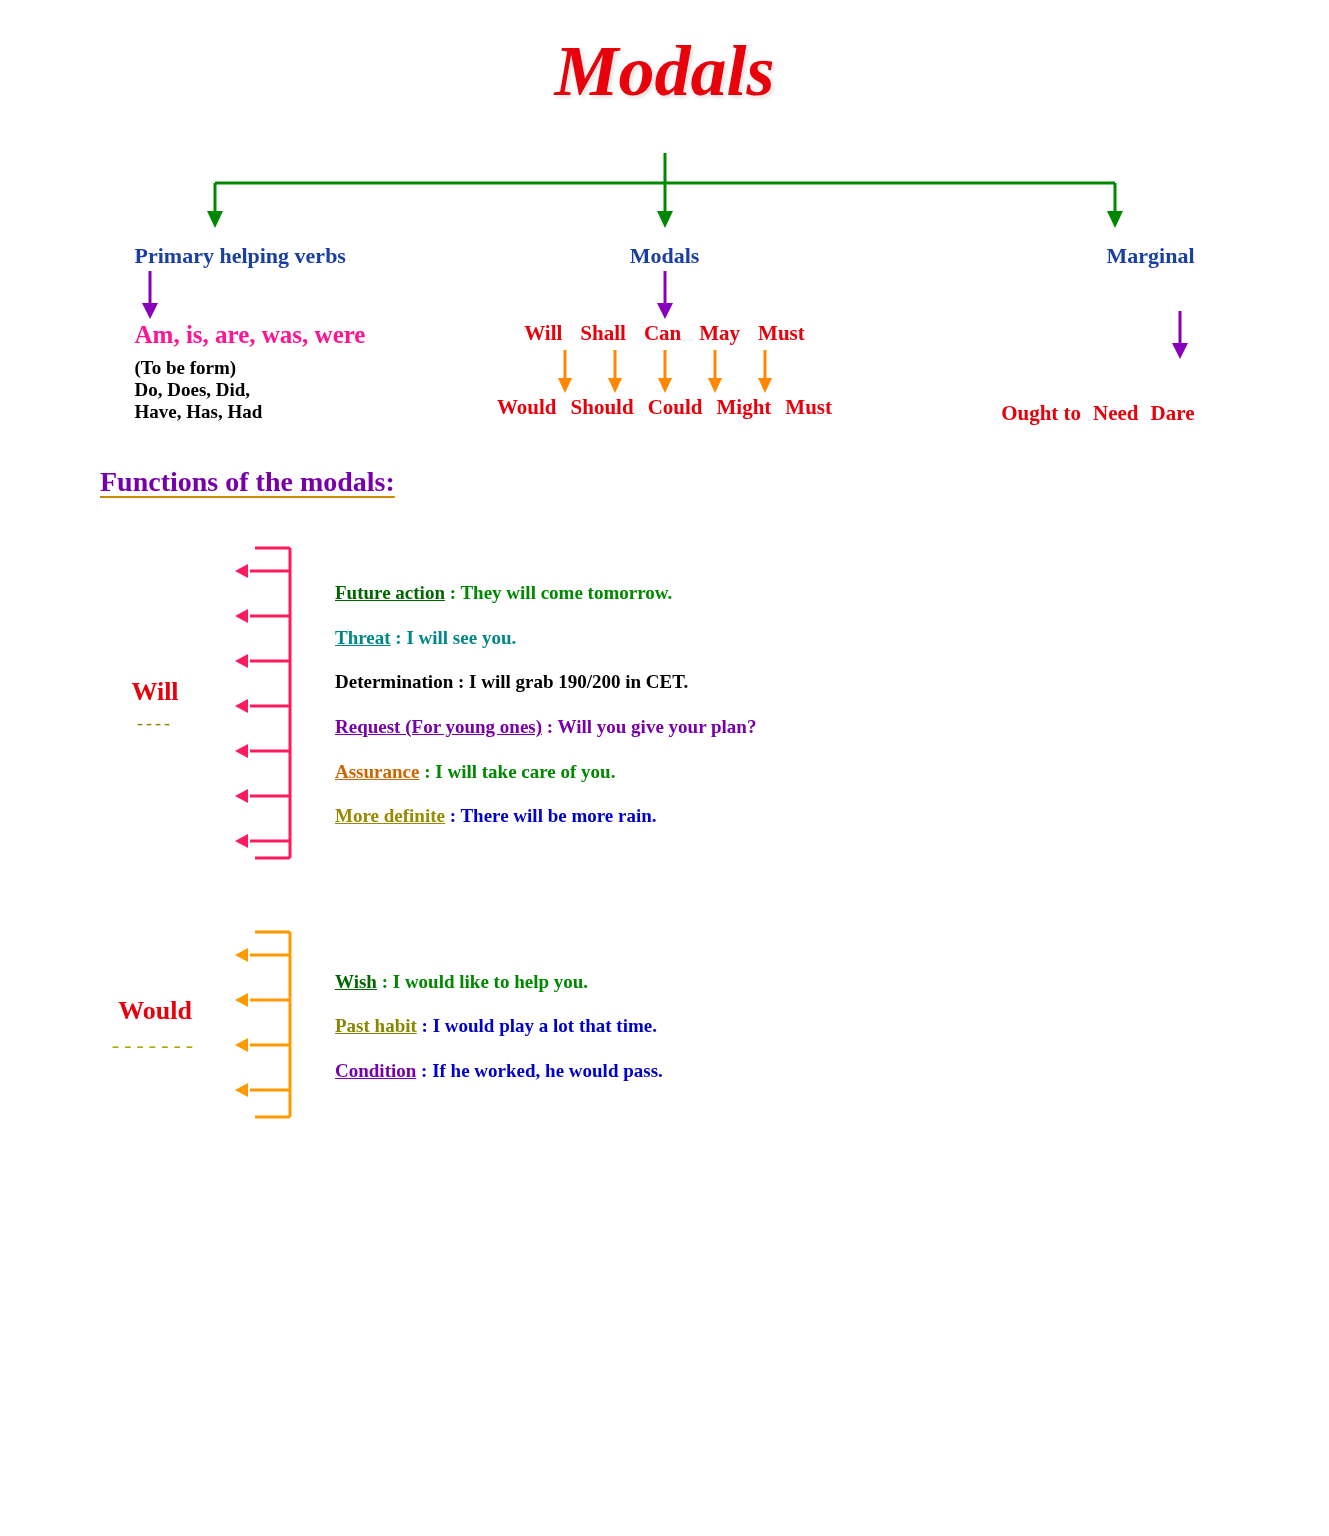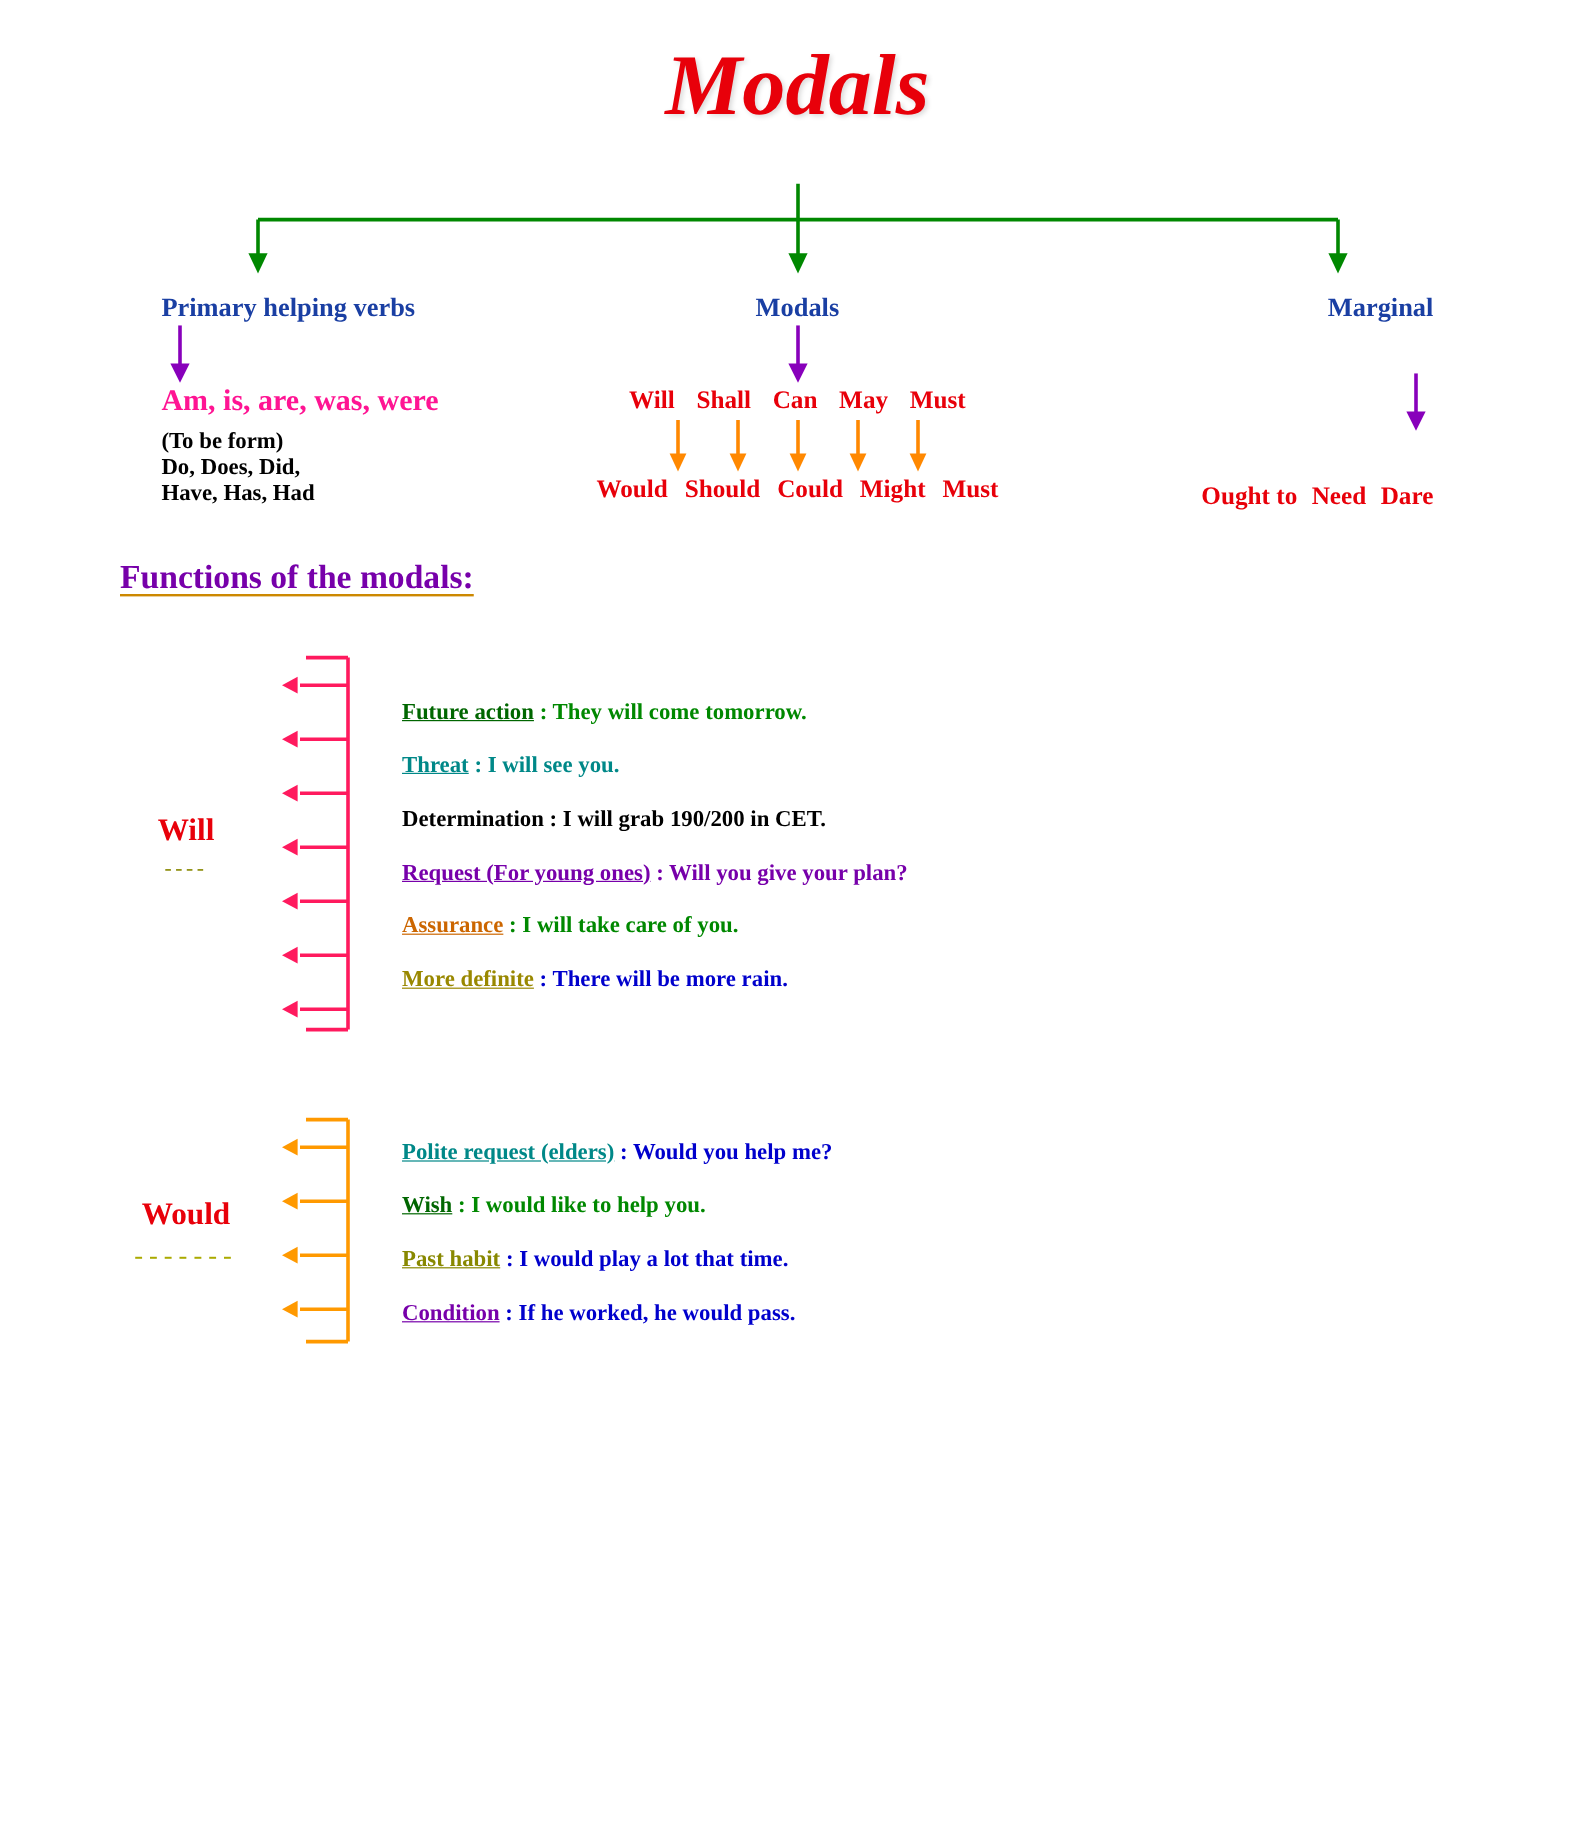--- a/index.html
+++ b/index.html
@@ -383,24 +383,20 @@
         <polygon points="5,78 18,71 18,85" fill="#ff9900"></polygon>
         <line x1="60" y1="123" x2="20" y2="123" stroke="#ff9900" stroke-width="3"></line>
         <polygon points="5,123 18,116 18,130" fill="#ff9900"></polygon>
         <line x1="60" y1="168" x2="20" y2="168" stroke="#ff9900" stroke-width="3"></line>
         <polygon points="5,168 18,161 18,175" fill="#ff9900"></polygon>
       </svg>
     </div>
 
     <div class="functions-list">
       <div class="function-item">
-        <span class="func-label-teal">Polite request (elders)</span>
-        <span class="func-text-blue">: Would you help me?</span>
-      </div>
-      <div class="function-item">
         <span class="func-label-green">Wish</span>
         <span class="func-text-green">: I would like to help you.</span>
       </div>
       <div class="function-item">
         <span class="func-label-olive">Past habit</span>
         <span class="func-text-blue">: I would play a lot that time.</span>
       </div>
       <div class="function-item">
         <span class="func-label-purple">Condition</span>
         <span class="func-text-blue">: If he worked, he would pass.</span>

